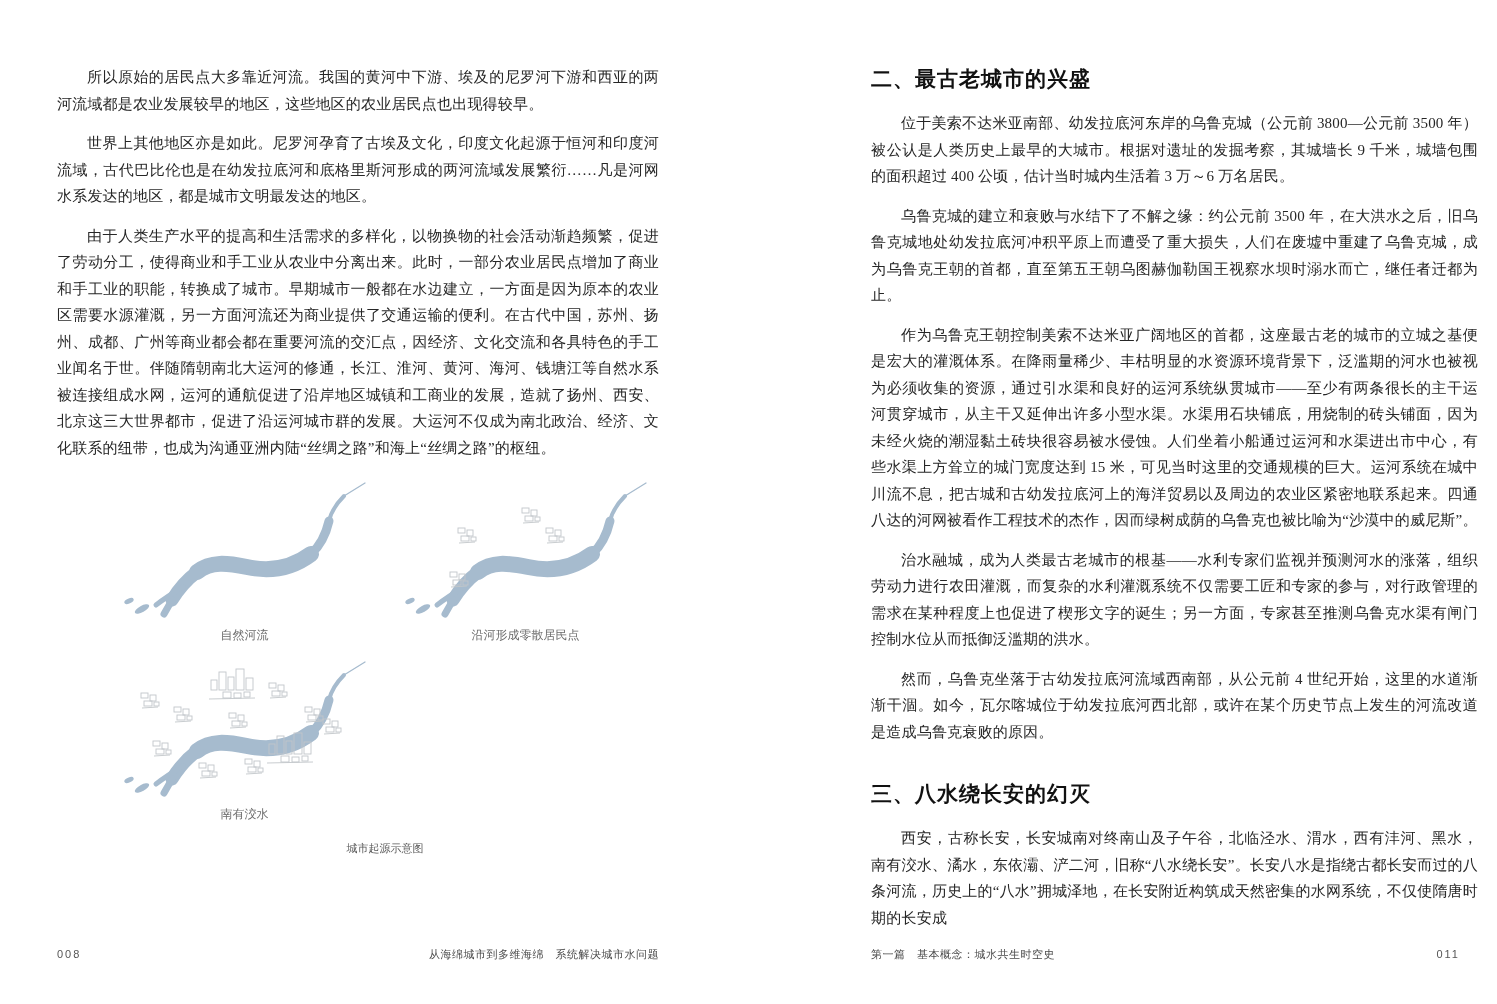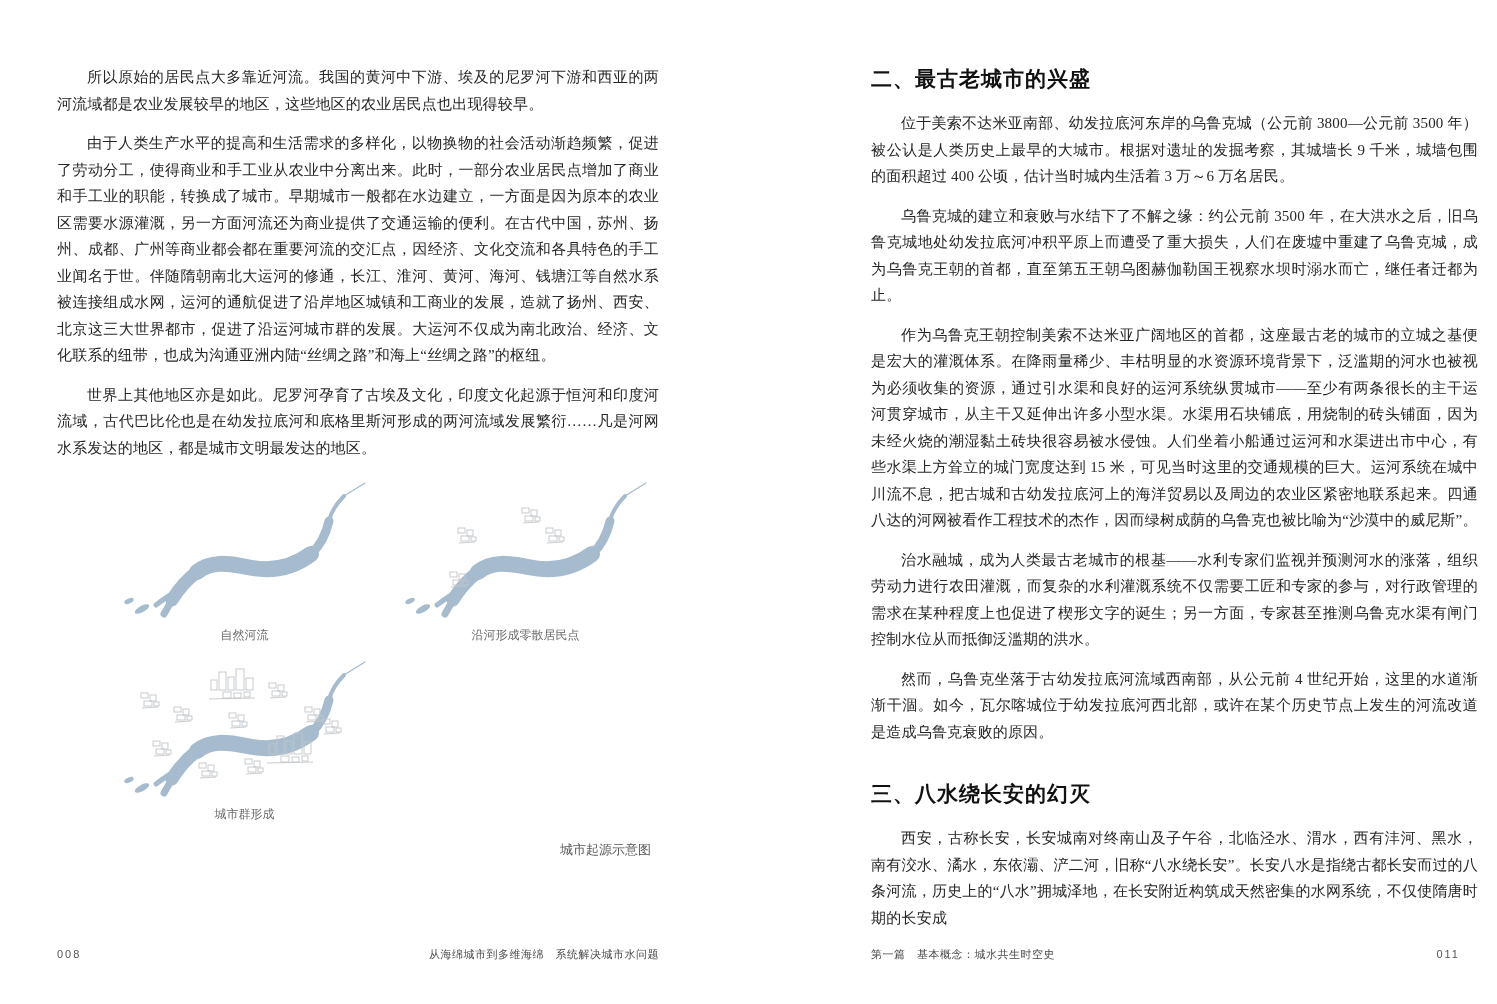--- a/index.html
+++ b/index.html
@@ -28,21 +28,21 @@
     column-gap:30px;row-gap:10px;
   }
   .fig-cell{display:flex;flex-direction:column;align-items:center;}
   .fig-cell svg{display:block;width:251px;height:150px;}
   .fig-label{
     font-family:"Liberation Sans", sans-serif;
     font-size:12px;color:#6b6b6b;margin-top:2px;
   }
   .fig-caption{
     font-family:Liberation Mono, monospace;
-    font-size:13px;color:#595959;margin-top:18px;text-align:right;
+    font-size:11px;color:#595959;margin-top:18px;text-align:center;
   }
   .footer{
     position:absolute;bottom:42px;display:flex;
     justify-content:space-between;align-items:baseline;
     font-family:"Liberation Sans", sans-serif;
     font-size:11px;color:#4a4a4a;
   }
   .footer-left{left:57px;right:71px;}
   .footer-right{left:105px;right:37px;}
   .pagenum{letter-spacing:2px;color:#555555;}
@@ -83,22 +83,22 @@
       <rect x="33" y="24" width="6" height="5"></rect>
       <path d="M-2,31 L44,30"></path>
     </g>
   </defs>
 </svg>
 
 <div class="spread">
 
   <div class="page page-left">
     <p class="body">所以原始的居民点大多靠近河流。我国的黄河中下游、埃及的尼罗河下游和西亚的两河流域都是农业发展较早的地区，这些地区的农业居民点也出现得较早。</p>
+    <p class="body">世界上其他地区亦是如此。尼罗河孕育了古埃及文化，印度文化起源于恒河和印度河流域，古代巴比伦也是在幼发拉底河和底格里斯河形成的两河流域发展繁衍……凡是河网水系发达的地区，都是城市文明最发达的地区。</p>
     <p class="body">由于人类生产水平的提高和生活需求的多样化，以物换物的社会活动渐趋频繁，促进了劳动分工，使得商业和手工业从农业中分离出来。此时，一部分农业居民点增加了商业和手工业的职能，转换成了城市。早期城市一般都在水边建立，一方面是因为原本的农业区需要水源灌溉，另一方面河流还为商业提供了交通运输的便利。在古代中国，苏州、扬州、成都、广州等商业都会都在重要河流的交汇点，因经济、文化交流和各具特色的手工业闻名于世。伴随隋朝南北大运河的修通，长江、淮河、黄河、海河、钱塘江等自然水系被连接组成水网，运河的通航促进了沿岸地区城镇和工商业的发展，造就了扬州、西安、北京这三大世界都市，促进了沿运河城市群的发展。大运河不仅成为南北政治、经济、文化联系的纽带，也成为沟通亚洲内陆“丝绸之路”和海上“丝绸之路”的枢纽。</p>
-    <p class="body">世界上其他地区亦是如此。尼罗河孕育了古埃及文化，印度文化起源于恒河和印度河流域，古代巴比伦也是在幼发拉底河和底格里斯河形成的两河流域发展繁衍……凡是河网水系发达的地区，都是城市文明最发达的地区。</p>
 
     <div class="figure">
       <div class="fig-grid">
 
         <div class="fig-cell">
           <svg viewBox="0 0 251 150">
             <use href="#river-shape"></use>
           </svg>
           <div class="fig-label">自然河流</div>
         </div>
@@ -123,21 +123,21 @@
             <use href="#cluster-small" x="22" y="38"></use>
             <use href="#cluster-small" x="55" y="52"></use>
             <use href="#cluster-small" x="150" y="28"></use>
             <use href="#cluster-small" x="186" y="52"></use>
             <use href="#cluster-small" x="34" y="86"></use>
             <use href="#cluster-small" x="80" y="108"></use>
             <use href="#cluster-small" x="126" y="104"></use>
             <use href="#cluster-small" x="204" y="64"></use>
             <use href="#cluster-small" x="110" y="58"></use>
           </svg>
-          <div class="fig-label">城市群形成</div>
+          <div class="fig-label">南有洨水</div>
         </div>
 
       </div>
       <div class="fig-caption">城市起源示意图</div>
     </div>
 
     <div class="footer footer-left">
       <span class="pagenum">008</span>
       <span class="runtitle">从海绵城市到多维海绵　系统解决城市水问题</span>
     </div>

